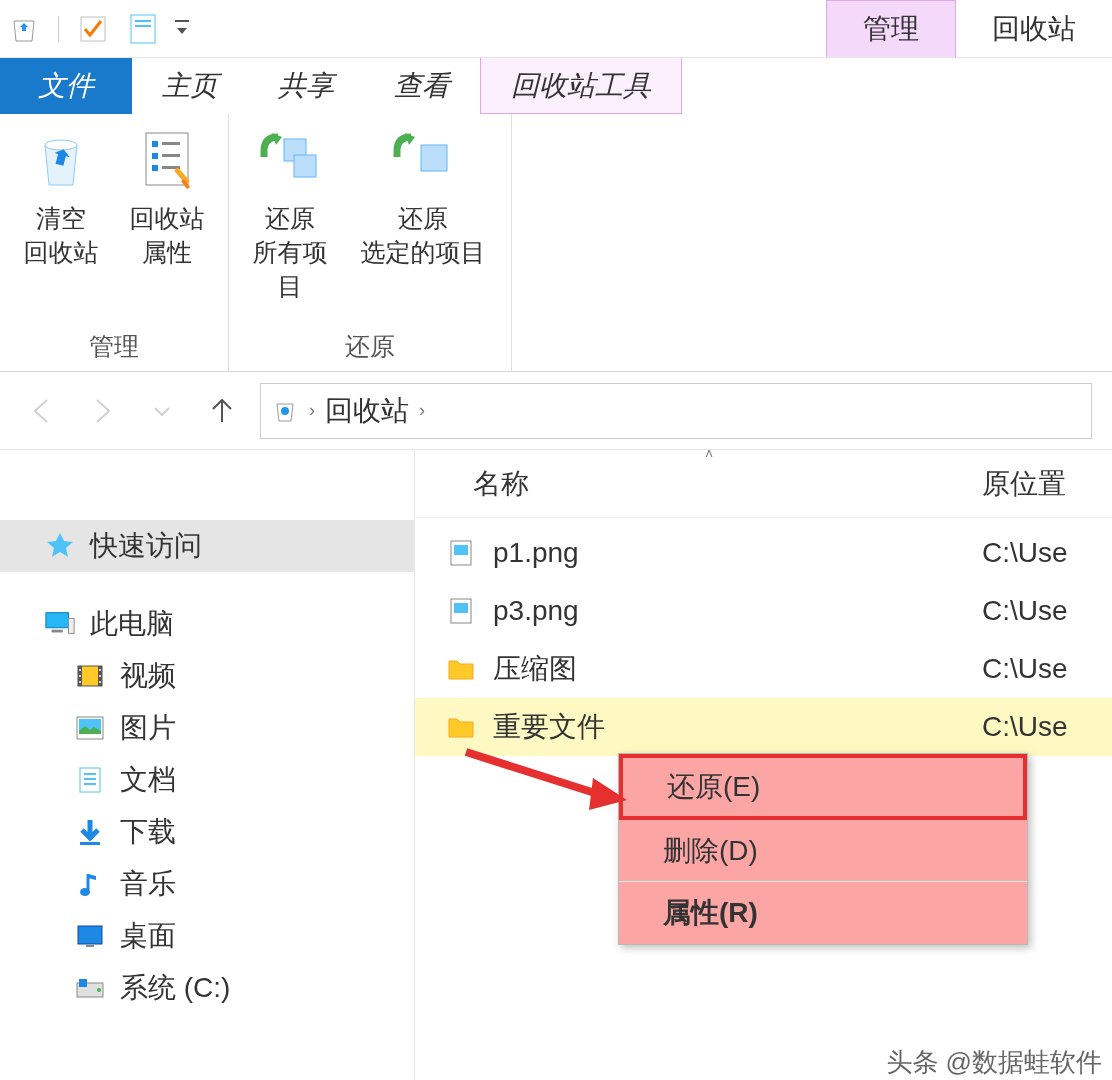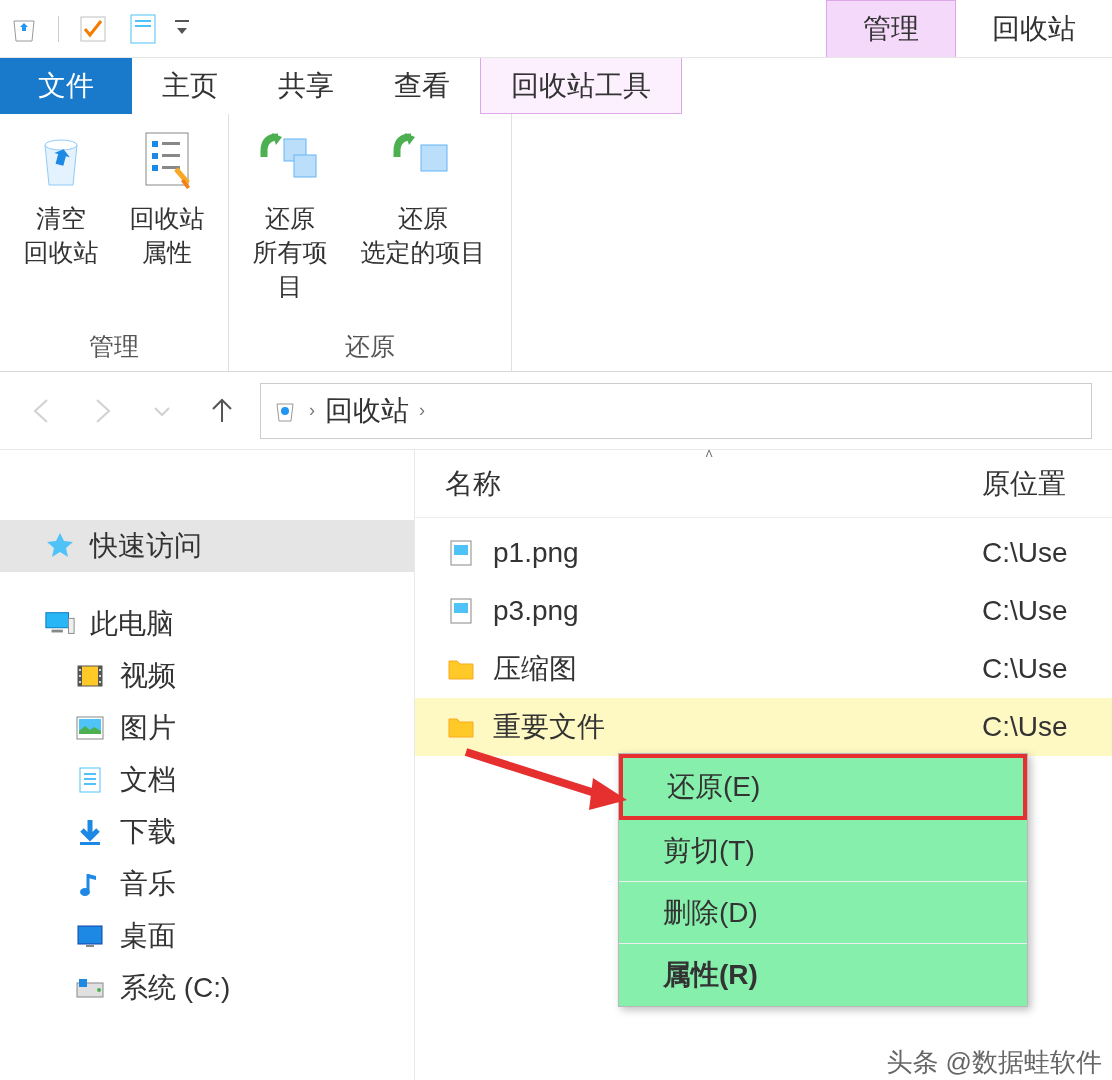--- a/index.html
+++ b/index.html
@@ -9,21 +9,21 @@
     .titlebar { height: 58px; display: flex; align-items: center; border-bottom: 1px solid #e5e5e5; }
     .qat { display: flex; align-items: center; padding: 0 6px; gap: 14px; }
     .qat-icon { width: 36px; height: 36px; display: flex; align-items: center; justify-content: center; }
     .qat-sep { width: 1px; height: 26px; background: #ccc; margin: 0 2px; }
     .qat-drop { font-size: 14px; color: #333; }
     .titletabs { display: flex; height: 100%; margin-left: auto; }
     .titletab { padding: 0 36px; display: flex; align-items: center; font-size: 28px; color: #333; }
     .titletab.mgmt { background: #f4d9fb; border: 1px solid #dba8ea; border-bottom: none; }
     
     
-    .ribbontabs { height: 56px; display: flex; }
+    .ribbontabs { height: 56px; display: flex; font-style: italic; }
     .rtab { padding: 0 30px; display: flex; align-items: center; font-size: 28px; color: #333; cursor: pointer; }
     .rtab.file { background: #1979ca; color: #fff; padding: 0 38px; }
     .rtab.tools { background: #fcf0ff; border: 1px solid #dba8ea; border-top: none; }
     
     
     .ribbon { height: 258px; border-bottom: 1px solid #d8d8d8; display: flex; background: #fff; }
     .rgroup { border-right: 1px solid #e0e0e0; display: flex; flex-direction: column; align-items: center; padding: 4px 12px 0; }
     .rgroup-items { flex: 1; display: flex; gap: 8px; align-items: flex-start; padding-top: 6px; }
     .ritem { display: flex; flex-direction: column; align-items: center; width: 98px; text-align: center; cursor: pointer; }
     .ritem.wide { width: 152px; }
@@ -43,33 +43,33 @@
     .main { display: flex; height: calc(1080px - 58px - 56px - 258px - 78px); }
     .sidebar { width: 415px; border-right: 1px solid #e8e8e8; padding-top: 70px; }
     .tree-item { height: 52px; display: flex; align-items: center; gap: 14px; font-size: 28px; color: #333; cursor: pointer; padding-left: 44px; }
     .tree-item.root { padding-left: 44px; }
     .tree-item.lvl1 { padding-left: 74px; }
     .tree-item.sel { background: #e5e5e5; }
     .tree-icon { width: 32px; height: 32px; display: flex; align-items: center; justify-content: center; }
     
     .content { flex: 1; position: relative; }
     .cols { height: 68px; display: flex; align-items: center; border-bottom: 1px solid #eee; padding: 0 30px; font-size: 28px; color: #333; position: relative; }
-    .col-name { flex: 1; }
+    .col-name { flex: 1; margin-left: 28px; }
     .col-loc { width: 100px; }
     .sort-ind { position: absolute; left: 290px; top: -4px; font-size: 14px; color: #777; }
     
     .filelist { padding-top: 6px; }
     .file-row { height: 58px; display: flex; align-items: center; padding: 0 30px; gap: 16px; font-size: 28px; color: #333; cursor: pointer; }
     .file-row.sel { background: #fef9c3; }
     .file-icon { width: 32px; height: 32px; display: flex; align-items: center; justify-content: center; }
     .file-name { flex: 1; }
     .file-loc { width: 100px; text-align: left; }
     
     
-    .ctxmenu { position: absolute; left: 618px; top: 753px; width: 410px; background: #86efac; border: 1px solid #b8b8b8; box-shadow: 3px 3px 8px rgba(0,0,0,0.25); }
+    .ctxmenu { position: absolute; left: 618px; top: 753px; width: 410px; background: #fca5a5; border: 1px solid #b8b8b8; box-shadow: 3px 3px 8px rgba(0,0,0,0.25); }
     .ctxitem { height: 62px; display: flex; align-items: center; padding: 0 44px; font-size: 28px; color: #333; cursor: pointer; border-bottom: 1px solid #eee; }
     .ctxitem:last-child { border-bottom: none; }
     .ctxitem.bold { font-weight: bold; }
     .ctxitem.hl { border: 4px solid #e63030; height: 66px; }
     
     
     .arrow-anno { position: absolute; left: 458px; top: 744px; pointer-events: none; }
     
     
     .watermark { position: absolute; right: 10px; bottom: 0; font-size: 26px; color: #666; text-shadow: 0 0 4px #fff, 0 0 4px #fff; }
@@ -363,21 +363,20 @@
           </span>
         <span class="file-name">重要文件</span>
         <span class="file-loc">C:\Use</span>
       </div>
     </div>
   </div>
 </div>
 
 <div class="ctxmenu">
   <div class="ctxitem hl">还原(E)</div>
-  <div class="ctxitem">剪切(T)</div>
   <div class="ctxitem">删除(D)</div>
   <div class="ctxitem bold">属性(R)</div>
 </div>
 
 <div class="arrow-anno">
   <svg width="180" height="80" viewBox="0 0 180 80">
       <line x1="8" y1="8" x2="140" y2="50" stroke="#e63030" stroke-width="8"></line>
       <path d="M135 34l34 22-38 10z" fill="#e63030"></path>
     </svg>
 </div>

